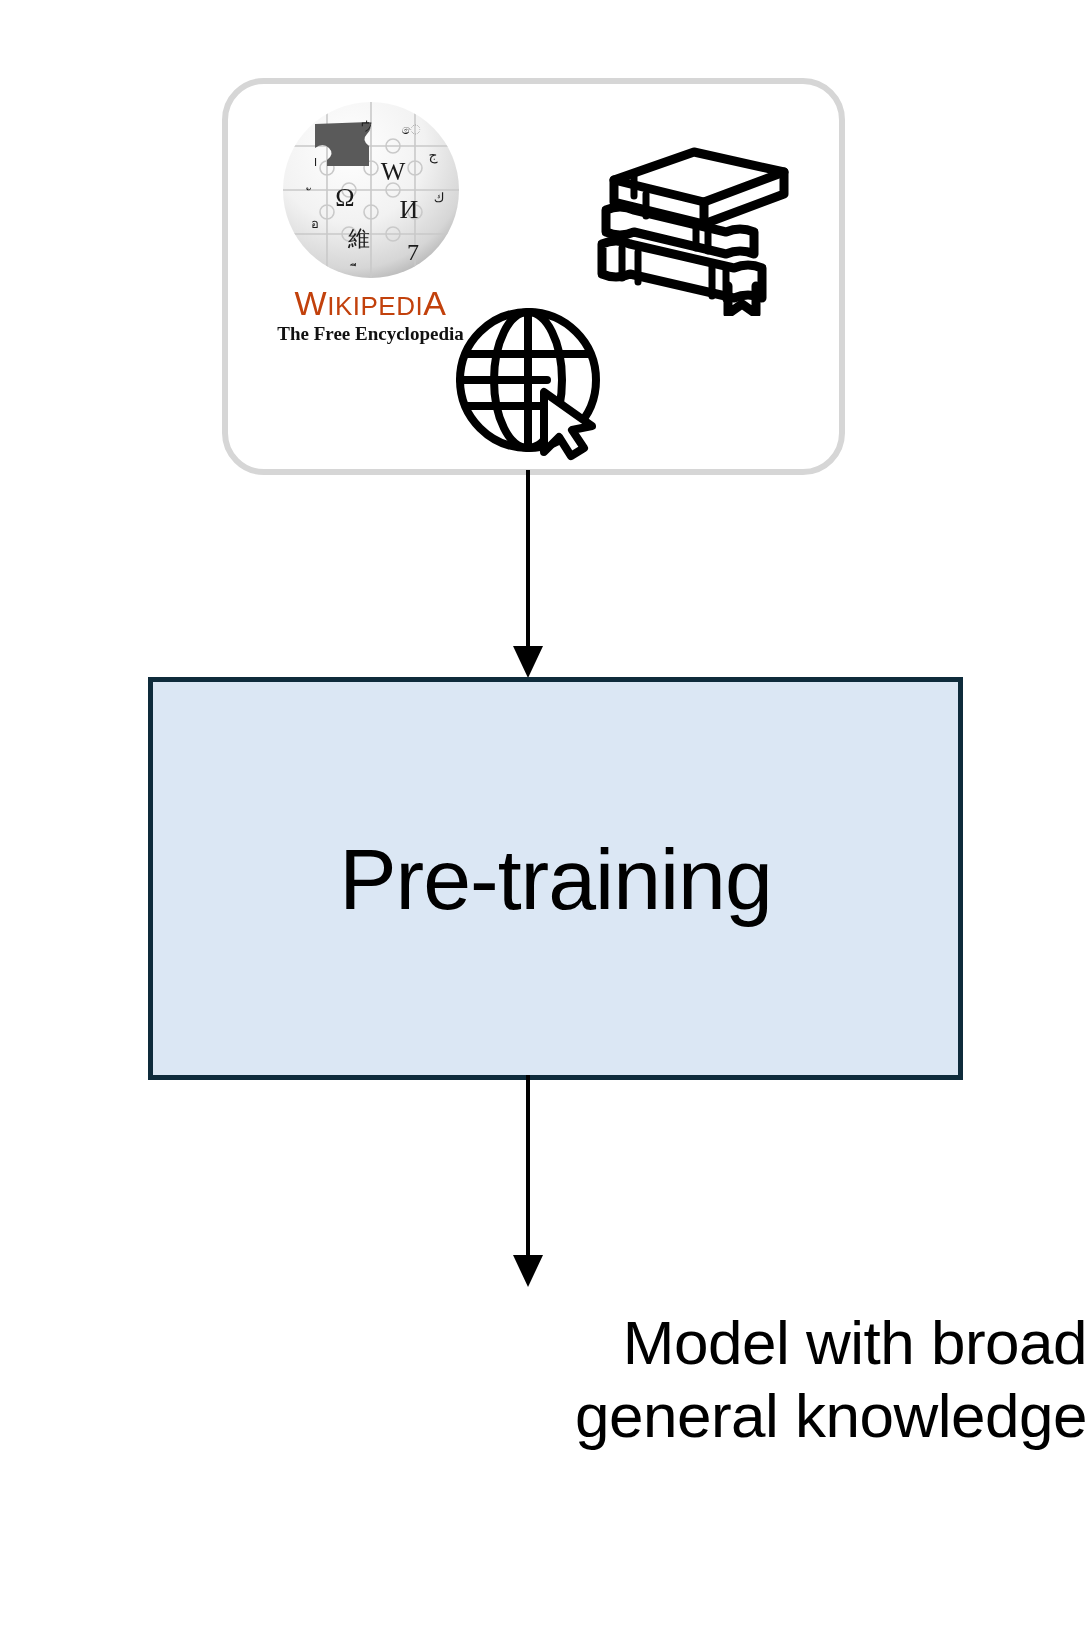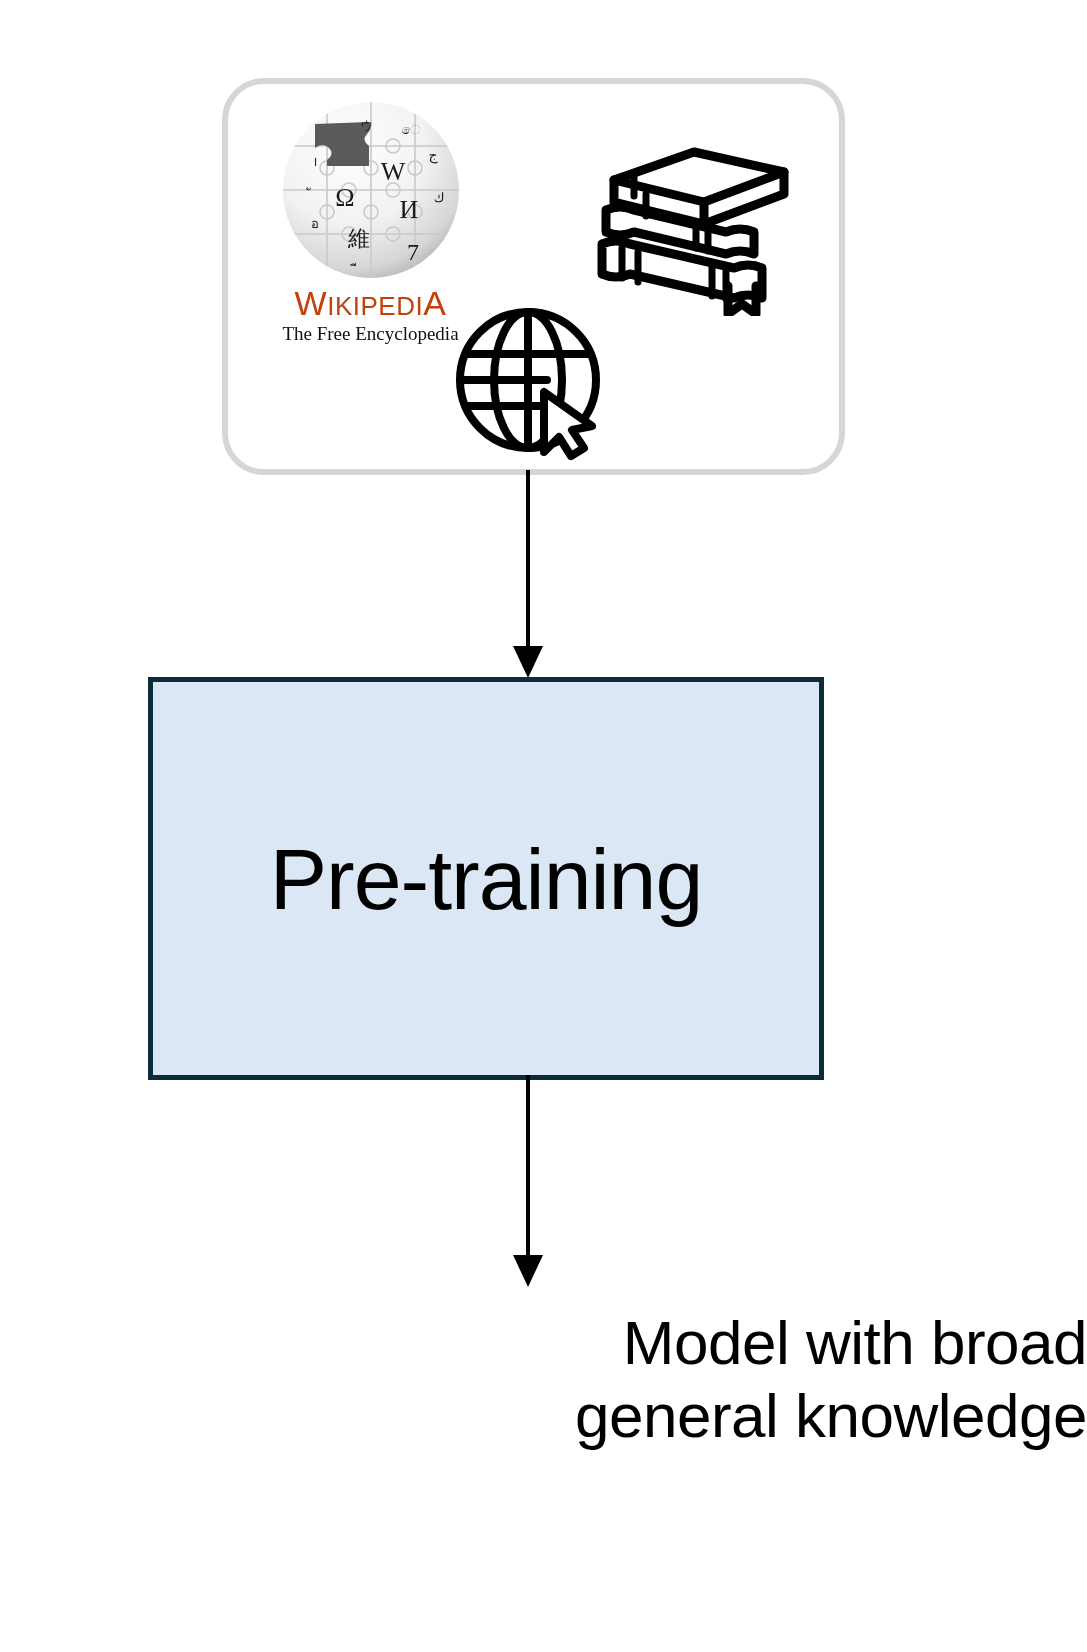--- a/index.html
+++ b/index.html
@@ -52,20 +52,21 @@
   }
   #wikipedia-wordmark .cap { font-size: 34px; }
   #wikipedia-wordmark .small { font-size: 26px; }
   #wikipedia-tagline {
     font-family: "Liberation Serif", serif;
     font-size: 19px;
     color: #111111;
     margin-top: 4px;
     line-height: 1;
     white-space: nowrap;
+    font-weight: bold;
   }
 
   
   #books-icon {
     position: absolute;
     left: 348px;
     top: 52px;
   }
 
   
@@ -87,21 +88,21 @@
   #arrow-pretraining-to-output {
     left: 0px;
     top: 1075px;
   }
 
   
   #pretraining-box {
     position: absolute;
     left: 148px;
     top: 677px;
-    width: 676px;
+    width: 815px;
     height: 403px;
     box-sizing: border-box;
     background: #dbe7f4;
     border: 5px solid #0e2b3b;
     display: flex;
     align-items: center;
     justify-content: center;
   }
   #pretraining-label {
     font-family: "Liberation Sans", sans-serif;

